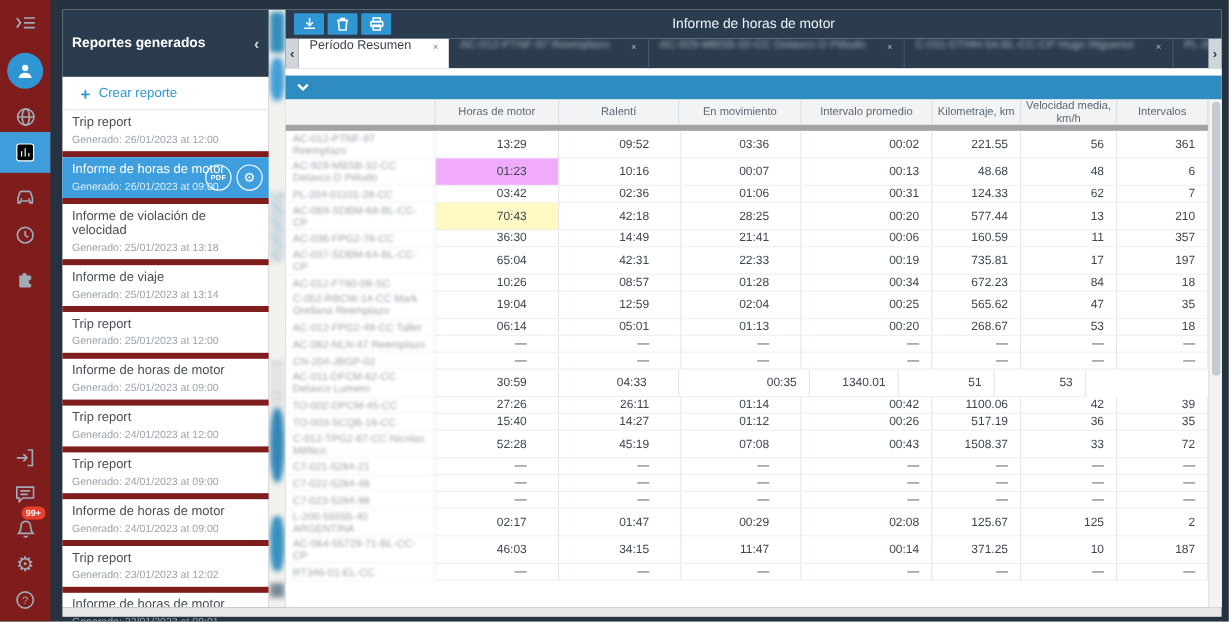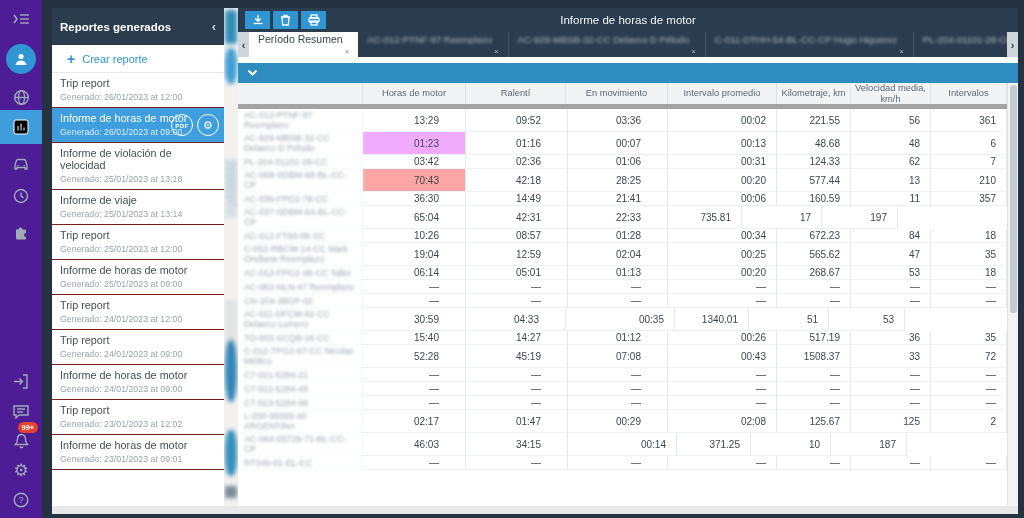--- a/index.html
+++ b/index.html
@@ -1,56 +1,56 @@
 <!DOCTYPE html>
 <html><head>
 <meta charset="utf-8">
 <style>
   html,body{margin:0;padding:0;background:#9aa0a6;}
   #app{position:relative;width:1024px;height:518px;background:#26323f;overflow:hidden;
        font-family:"Liberation Sans",sans-serif;-webkit-font-smoothing:antialiased;}
   
-  .sidebar{position:absolute;left:0;top:0;width:42px;height:518px;background:#4c1d95;}
+  .sidebar{position:absolute;left:0;top:0;width:42px;height:518px;background:#7f1d1d;}
   .sb-ico{position:absolute;left:0;width:42px;height:26px;display:flex;align-items:center;justify-content:center;color:#9fabb6;}
   .sb-ico svg{stroke:#9fabb6;fill:none;stroke-width:1.4;}
   .sb-avatar{position:absolute;left:6px;top:44px;width:30px;height:30px;border-radius:50%;background:#2f96d3;display:flex;align-items:center;justify-content:center;}
   .sb-active{position:absolute;left:0;top:110px;width:42px;height:34px;background:#3f9ddb;display:flex;align-items:center;justify-content:center;}
   .sb-active svg{stroke:#fff;}
   .nbadge{position:absolute;top:-6px;left:18px;background:#e8402c;color:#fff;font-size:7.5px;font-weight:bold;padding:1.5px 3.5px;border-radius:8px;line-height:1;}
   .gear-glyph{font-size:17px;line-height:1;}
   
   .reports-panel{position:absolute;left:52px;top:8px;width:172px;height:498px;background:#fff;}
-  .rp-header{height:37px;background:#2b3c4e;color:#fff;display:flex;align-items:center;padding:0 8px;}
+  .rp-header{height:26px;background:#2b3c4e;color:#fff;display:flex;align-items:center;padding:15px 8px;}
   .rp-title{font-size:11.5px;font-weight:bold;flex:1;}
   .rp-collapse{color:#cfd8e0;font-size:13px;font-weight:bold;cursor:pointer;}
   .create-row{height:27px;display:flex;align-items:center;gap:7px;padding-left:15px;border-bottom:1px solid #e8e8e8;color:#2f96d3;}
   .create-plus{font-size:14px;font-weight:bold;line-height:1;}
   .create-lbl{font-size:11px;}
-  .report-item{position:relative;padding:4px 8px 5px 8px;border-bottom:1px solid #7f1d1d;cursor:pointer;}
+  .report-item{position:relative;padding:4px 8px 5px 8px;border-bottom:5px solid #7f1d1d;cursor:pointer;}
   .ri-title{font-size:10.8px;color:#474f56;}
   .ri-sub{font-size:8.8px;color:#9aa3ab;margin-top:3px;}
   .report-item.selected{background:#3f9edd;}
   .report-item.selected .ri-title{color:#fff;}
   .report-item.selected .ri-sub{color:#dbeefb;}
   .ri-badges{position:absolute;right:5px;top:50%;transform:translateY(-50%);display:flex;gap:4px;}
   .badge{width:20px;height:20px;border:1.2px solid #fff;border-radius:50%;color:#fff;display:flex;align-items:center;justify-content:center;font-size:6.2px;font-weight:bold;letter-spacing:.3px;}
   .badge.gearb{font-size:11px;font-weight:normal;}
   
   .map-strip{position:absolute;left:224px;top:8px;width:14px;height:498px;background:#f2f1ee;overflow:hidden;}
   .blob{position:absolute;left:1px;width:12px;filter:blur(2px);opacity:.9;}
   
   .main{position:absolute;left:238px;top:8px;width:780px;height:498px;background:#fff;}
   .main-header{position:relative;height:24px;background:#2b3c4e;display:flex;align-items:center;padding-left:7px;gap:3px;}
   .main-title{position:absolute;left:0;right:0;text-align:center;color:#f2f5f8;font-size:11.5px;pointer-events:none;}
   .tool-btn{width:25px;height:18px;background:#2f96d3;border-radius:1px;display:flex;align-items:center;justify-content:center;cursor:pointer;z-index:2;}
   .tool-btn svg{stroke:#fff;fill:none;stroke-width:1.3;}
   .tab-bar{height:25px;background:#2b3c4e;display:flex;align-items:stretch;}
   .tscroll{width:11px;background:#cfd5d9;color:#2b3c4e;display:flex;align-items:center;justify-content:center;font-size:11px;font-weight:bold;cursor:pointer;}
   .tabs{flex:1;display:flex;overflow:hidden;}
-  .tab{display:flex;align-items:flex-end;padding:12px 9px;white-space:nowrap;cursor:pointer;}
+  .tab{display:flex;align-items:flex-start;padding:0 9px;white-space:nowrap;cursor:pointer;gap:16px;}
   .tab .x{font-size:8px;margin-left:2px;align-self:flex-start;margin-top:3px;}
   .tab.active{background:#fff;color:#3a434c;font-size:10.5px;}
   .tab.active .x{color:#7b848c;}
   .tab.other{color:#e9eff4;font-size:9.5px;border-right:1px solid #44566a;}
   .tab.other .lbl{filter:blur(1.6px);opacity:.65;}
   .tab.other .x{color:#c7d2db;opacity:.8;}
   .gap{height:6px;background:#fff;}
   .band{height:20px;background:#2e8cc0;display:flex;align-items:center;padding-left:9px;}
   .content{display:flex;height:423px;background:#fff;}
   .table{width:769px;}
@@ -58,21 +58,21 @@
   .th{display:flex;align-items:center;justify-content:center;text-align:center;font-size:9.3px;color:#5d6872;line-height:1.15;border-right:1px solid #dbe2e8;box-sizing:border-box;padding:1px 2px;}
   .tbody{height:397px;overflow:hidden;}
   .trow{display:flex;min-height:14px;}
   .td{box-sizing:border-box;border-right:1px solid #e2e8ee;border-bottom:1px solid #eef1f3;}
   .td.name{display:flex;align-items:center;font-size:8.8px;line-height:10px;color:#848e98;padding:1px 4px 1px 6px;filter:blur(1.5px);opacity:.8;}
   .td.v{display:flex;align-items:center;justify-content:flex-end;font-size:10px;color:#3e4750;padding-right:10px;}
   .td.v.t{padding-right:26px;}
   .c0{width:125px;}.c1{width:103px;}.c2{width:102px;}.c3{width:100px;}
   .c4{width:109px;}.c5{width:74px;}.c6{width:80px;}.c7{width:76px;}
   .hl-blue{background:#f0abfc;}
-  .hl-red{background:#fca5a5;}
+  .hl-red{background:#fef9c3;}
   .vscroll{position:relative;width:11px;background:#f4f4f4;border-left:1px solid #e2e2e2;box-sizing:border-box;}
   .vthumb{position:absolute;top:2px;left:1.5px;width:7px;height:228px;background:#c3cad0;border-radius:3px;cursor:pointer;}
   .bottom-strip{position:absolute;left:52px;top:506px;width:966px;height:8px;background:#e8e8e8;}
 </style>
 </head>
 <body>
 
 <div id="app">
 
   <aside class="sidebar">
@@ -299,21 +299,21 @@
               <div class="td v c2 t">09:52</div>
               <div class="td v c3 t">03:36</div>
               <div class="td v c4">00:02</div>
               <div class="td v c5">221.55</div>
               <div class="td v c6">56</div>
               <div class="td v c7">361</div>
             </div>
             <div class="trow">
               <div class="td name c0">AC-929-MBSB-32-CC Delavco D Péludo</div>
               <div class="td v c1 t hl-blue">01:23</div>
-              <div class="td v c2 t">01:16</div>
+              <div class="td v c2 t">10:16</div>
               <div class="td v c3 t">00:07</div>
               <div class="td v c4">00:13</div>
               <div class="td v c5">48.68</div>
               <div class="td v c6">48</div>
               <div class="td v c7">6</div>
             </div>
             <div class="trow">
               <div class="td name c0">PL-204-01101-28-CC</div>
               <div class="td v c1 t">03:42</div>
               <div class="td v c2 t">02:36</div>
@@ -341,20 +341,21 @@
               <div class="td v c4">00:06</div>
               <div class="td v c5">160.59</div>
               <div class="td v c6">11</div>
               <div class="td v c7">357</div>
             </div>
             <div class="trow">
               <div class="td name c0">AC-037-SDBM-64-BL-CC-CP</div>
               <div class="td v c1 t">65:04</div>
               <div class="td v c2 t">42:31</div>
               <div class="td v c3 t">22:33</div>
+              <div class="td v c4">00:19</div>
               <div class="td v c5">735.81</div>
               <div class="td v c6">17</div>
               <div class="td v c7">197</div>
             </div>
             <div class="trow">
               <div class="td name c0">AC-012-FT60-08-SC</div>
               <div class="td v c1 t">10:26</div>
               <div class="td v c2 t">08:57</div>
               <div class="td v c3 t">01:28</div>
               <div class="td v c4">00:34</div>
@@ -405,20 +406,30 @@
             <div class="trow">
               <div class="td name c0">AC-011-DFCM-62-CC Delavco Lumero</div>
               <div class="td v c1 t">30:59</div>
               <div class="td v c3 t">04:33</div>
               <div class="td v c4">00:35</div>
               <div class="td v c5">1340.01</div>
               <div class="td v c6">51</div>
               <div class="td v c7">53</div>
             </div>
             <div class="trow">
+              <div class="td name c0">TO-002-DPCM-45-CC</div>
+              <div class="td v c1 t">27:26</div>
+              <div class="td v c2 t">26:11</div>
+              <div class="td v c3 t">01:14</div>
+              <div class="td v c4">00:42</div>
+              <div class="td v c5">1100.06</div>
+              <div class="td v c6">42</div>
+              <div class="td v c7">39</div>
+            </div>
+            <div class="trow">
               <div class="td name c0">TO-003-SCQB-16-CC</div>
               <div class="td v c1 t">15:40</div>
               <div class="td v c2 t">14:27</div>
               <div class="td v c3 t">01:12</div>
               <div class="td v c4">00:26</div>
               <div class="td v c5">517.19</div>
               <div class="td v c6">36</div>
               <div class="td v c7">35</div>
             </div>
             <div class="trow">
@@ -468,20 +479,21 @@
               <div class="td v c3 t">00:29</div>
               <div class="td v c4">02:08</div>
               <div class="td v c5">125.67</div>
               <div class="td v c6">125</div>
               <div class="td v c7">2</div>
             </div>
             <div class="trow">
               <div class="td name c0">AC-064-55729-71-BL-CC-CP</div>
               <div class="td v c1 t">46:03</div>
               <div class="td v c2 t">34:15</div>
+              <div class="td v c3 t">11:47</div>
               <div class="td v c4">00:14</div>
               <div class="td v c5">371.25</div>
               <div class="td v c6">10</div>
               <div class="td v c7">187</div>
             </div>
             <div class="trow">
               <div class="td name c0">RT346-01-EL-CC</div>
               <div class="td v c1 t">—</div>
               <div class="td v c2 t">—</div>
               <div class="td v c3 t">—</div>

